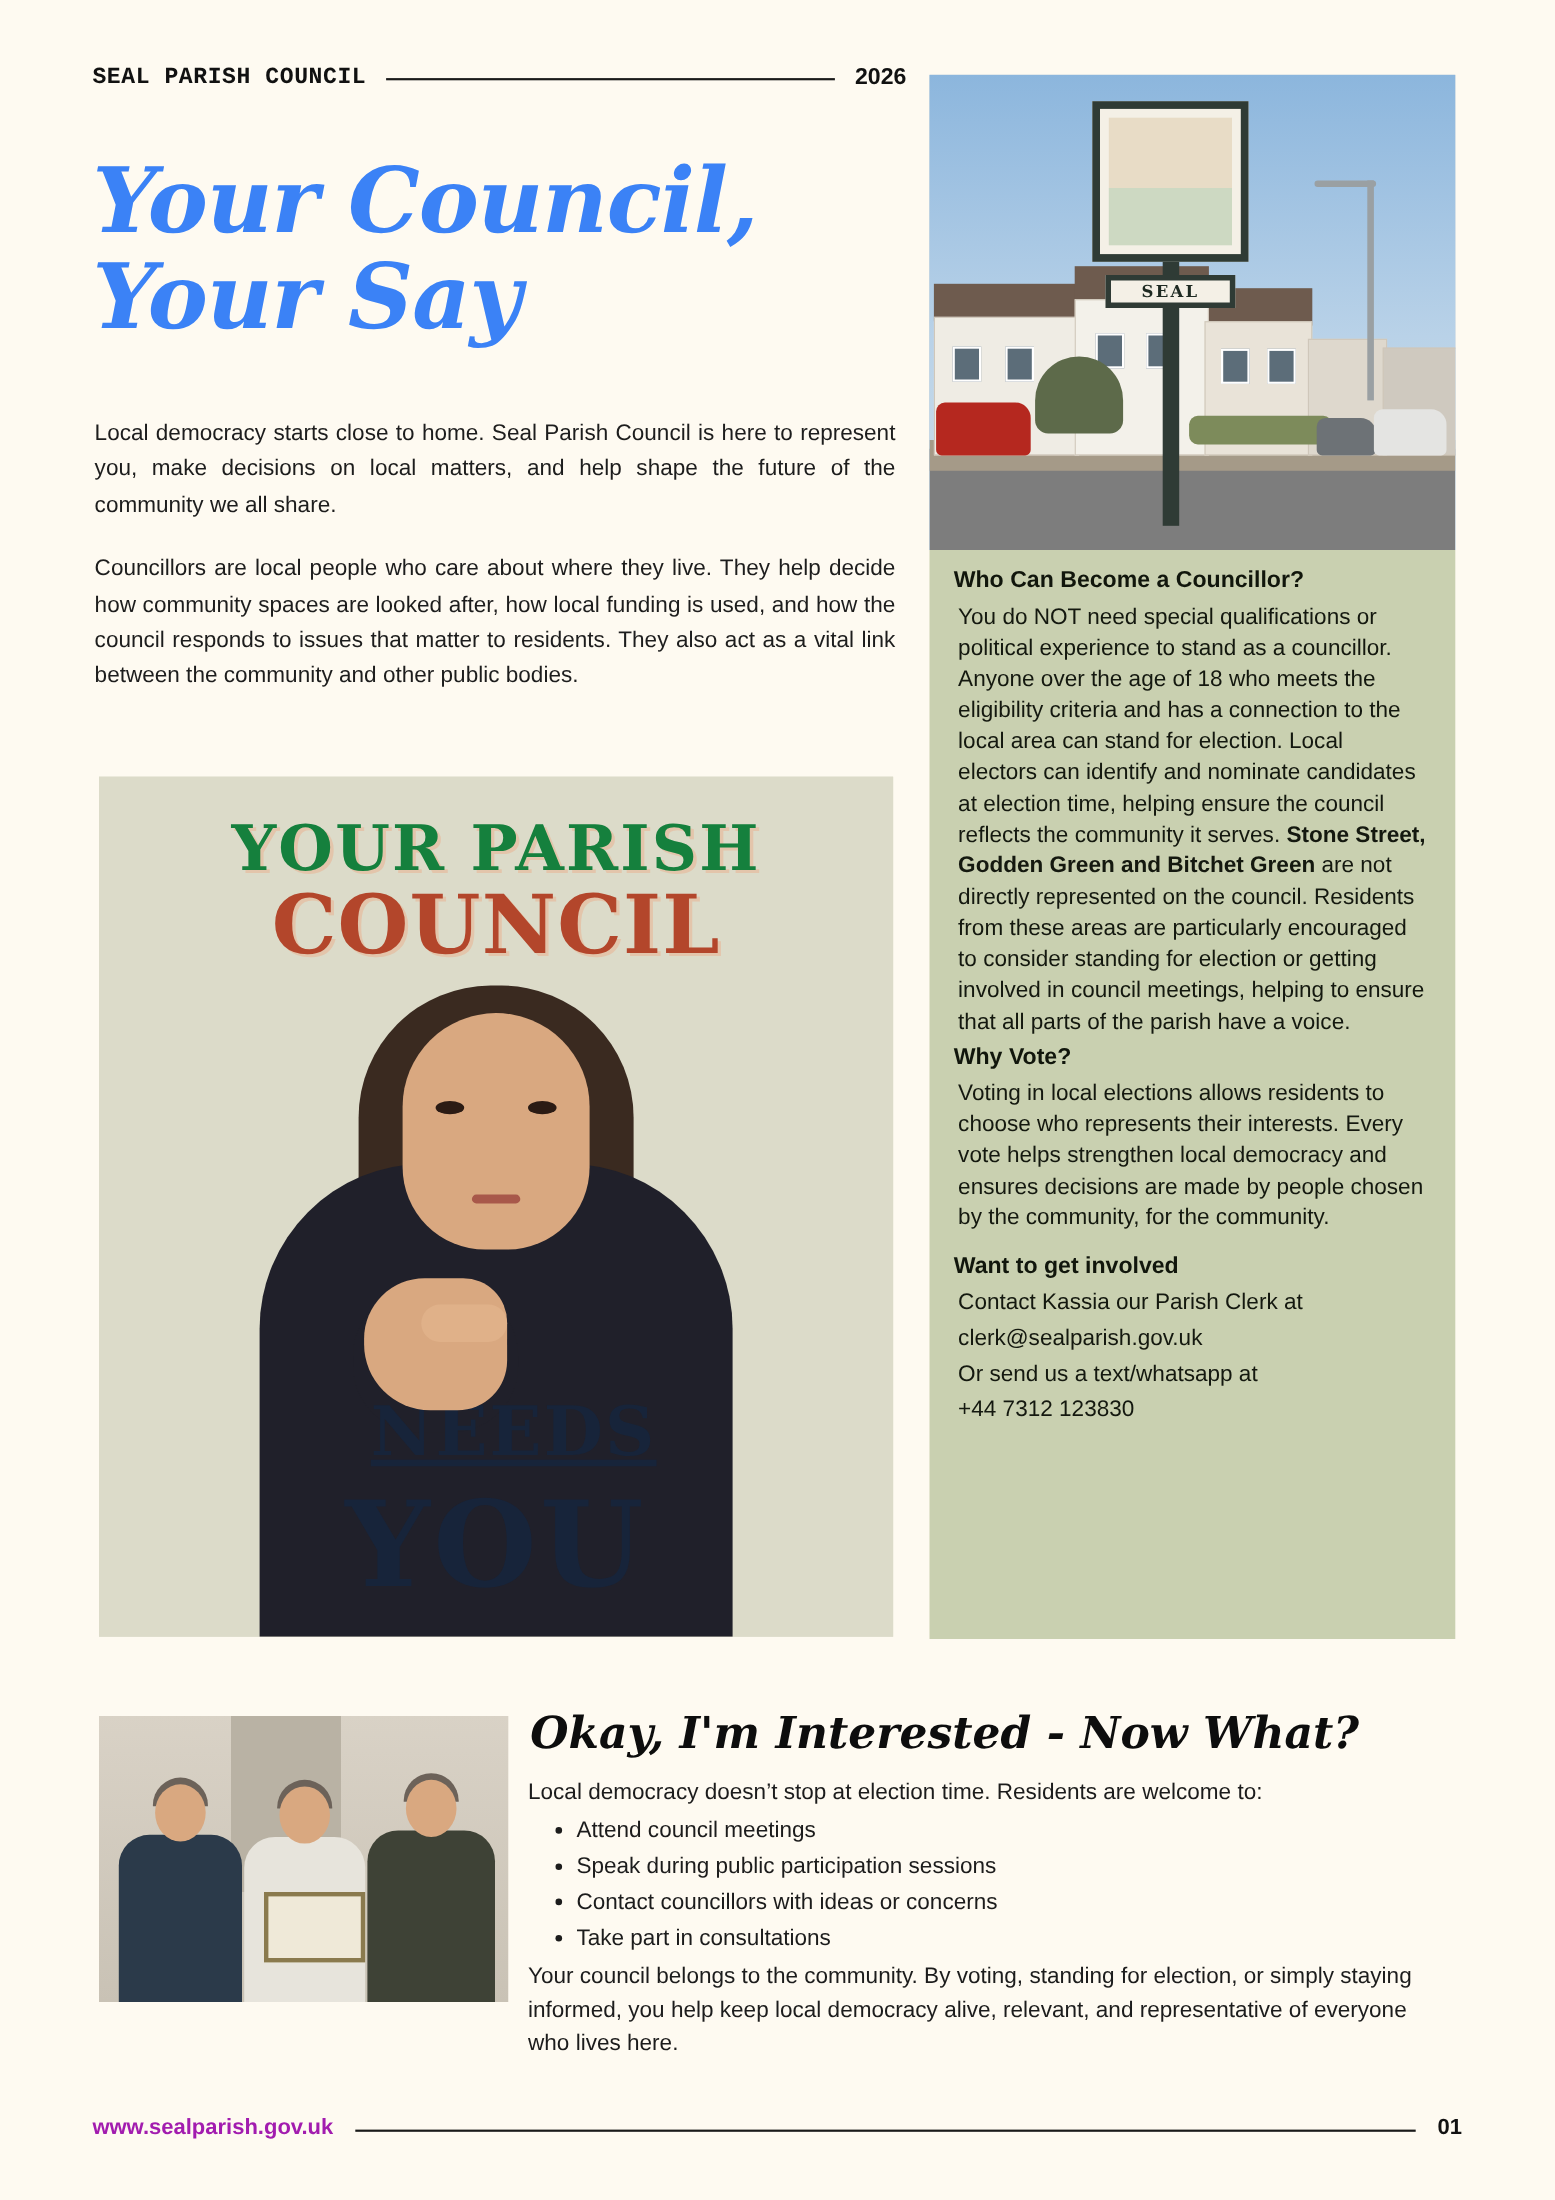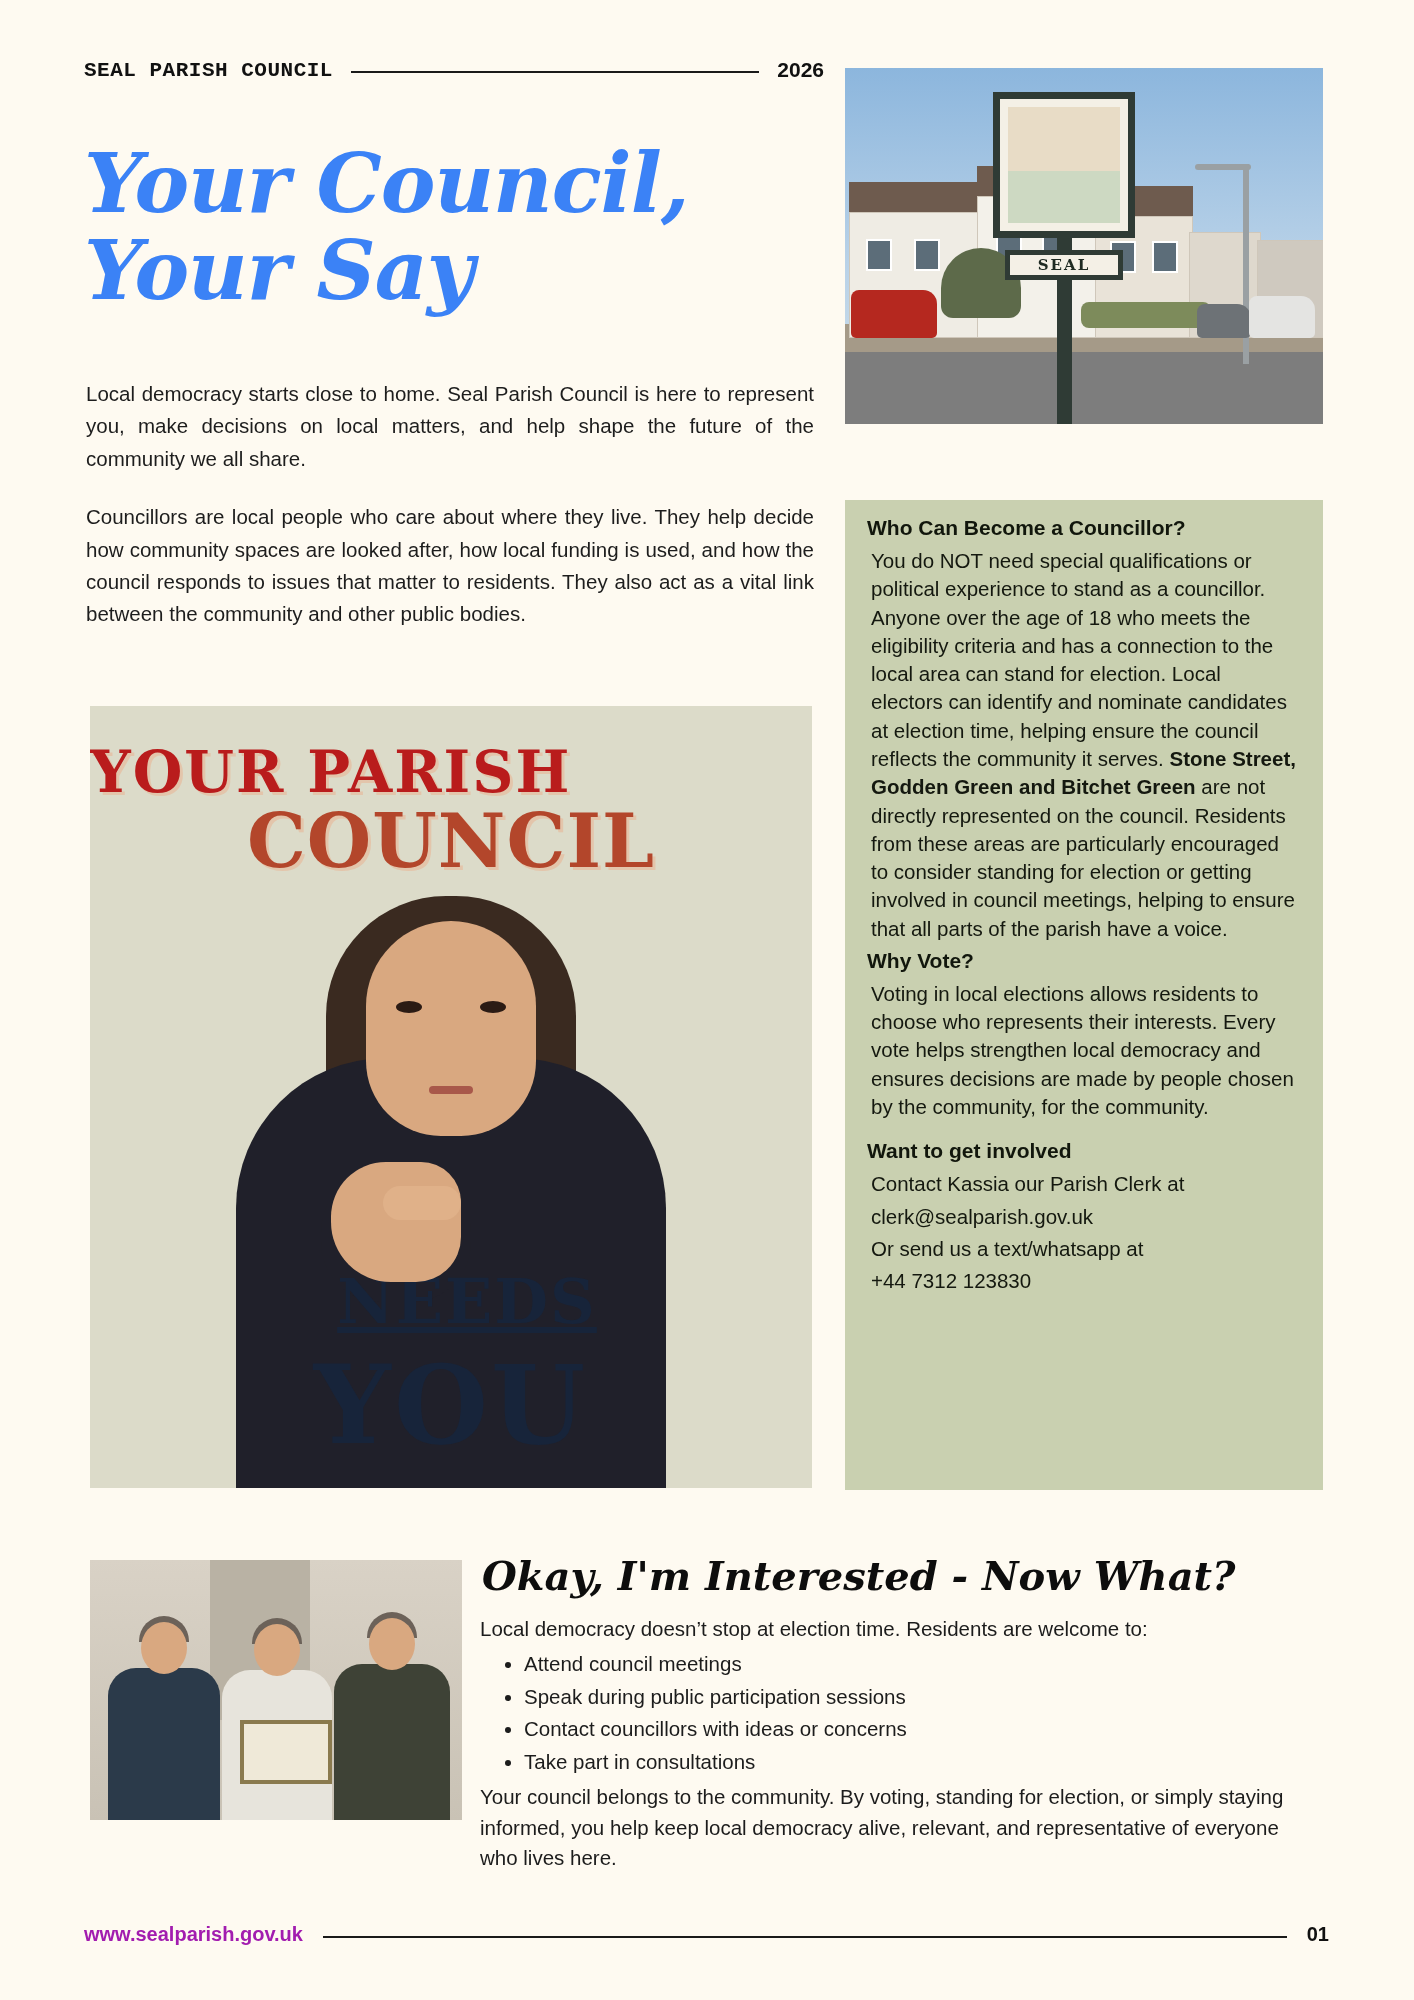--- a/index.html
+++ b/index.html
@@ -92,25 +92,26 @@
   .poster-bg {
     position: absolute;
     inset: 0;
     background: #dcdbc9;
   }
   .poster-title1 {
     position: absolute;
     top: 32px;
     left: 0;
     width: 100%;
+    text-align: center;
     font-family: "DejaVu Serif", serif;
     font-weight: bold;
     font-size: 57px;
     letter-spacing: 2px;
-    color: #b91c1c;
+    color: #15803d;
     text-shadow: 3px 3px 0 rgba(230,190,160,0.75);
   }
   .poster-title2 {
     position: absolute;
     top: 92px;
     left: 0;
     width: 100%;
     text-align: center;
     font-family: "DejaVu Serif", serif;
     font-weight: bold;
@@ -233,21 +234,21 @@
     border-radius: 18px;
     z-index: 7;
   }
 
   
   .signphoto {
     position: absolute;
     left: 845px;
     top: 68px;
     width: 478px;
-    height: 356px;
+    height: 432px;
     overflow: hidden;
     background: #8fb4d4;
   }
   .sky {
     position: absolute;
     inset: 0;
     background: linear-gradient(#8cb6dd 0%, #b9d2e8 55%, #cfdfe9 100%);
   }
   .road {
     position: absolute;

